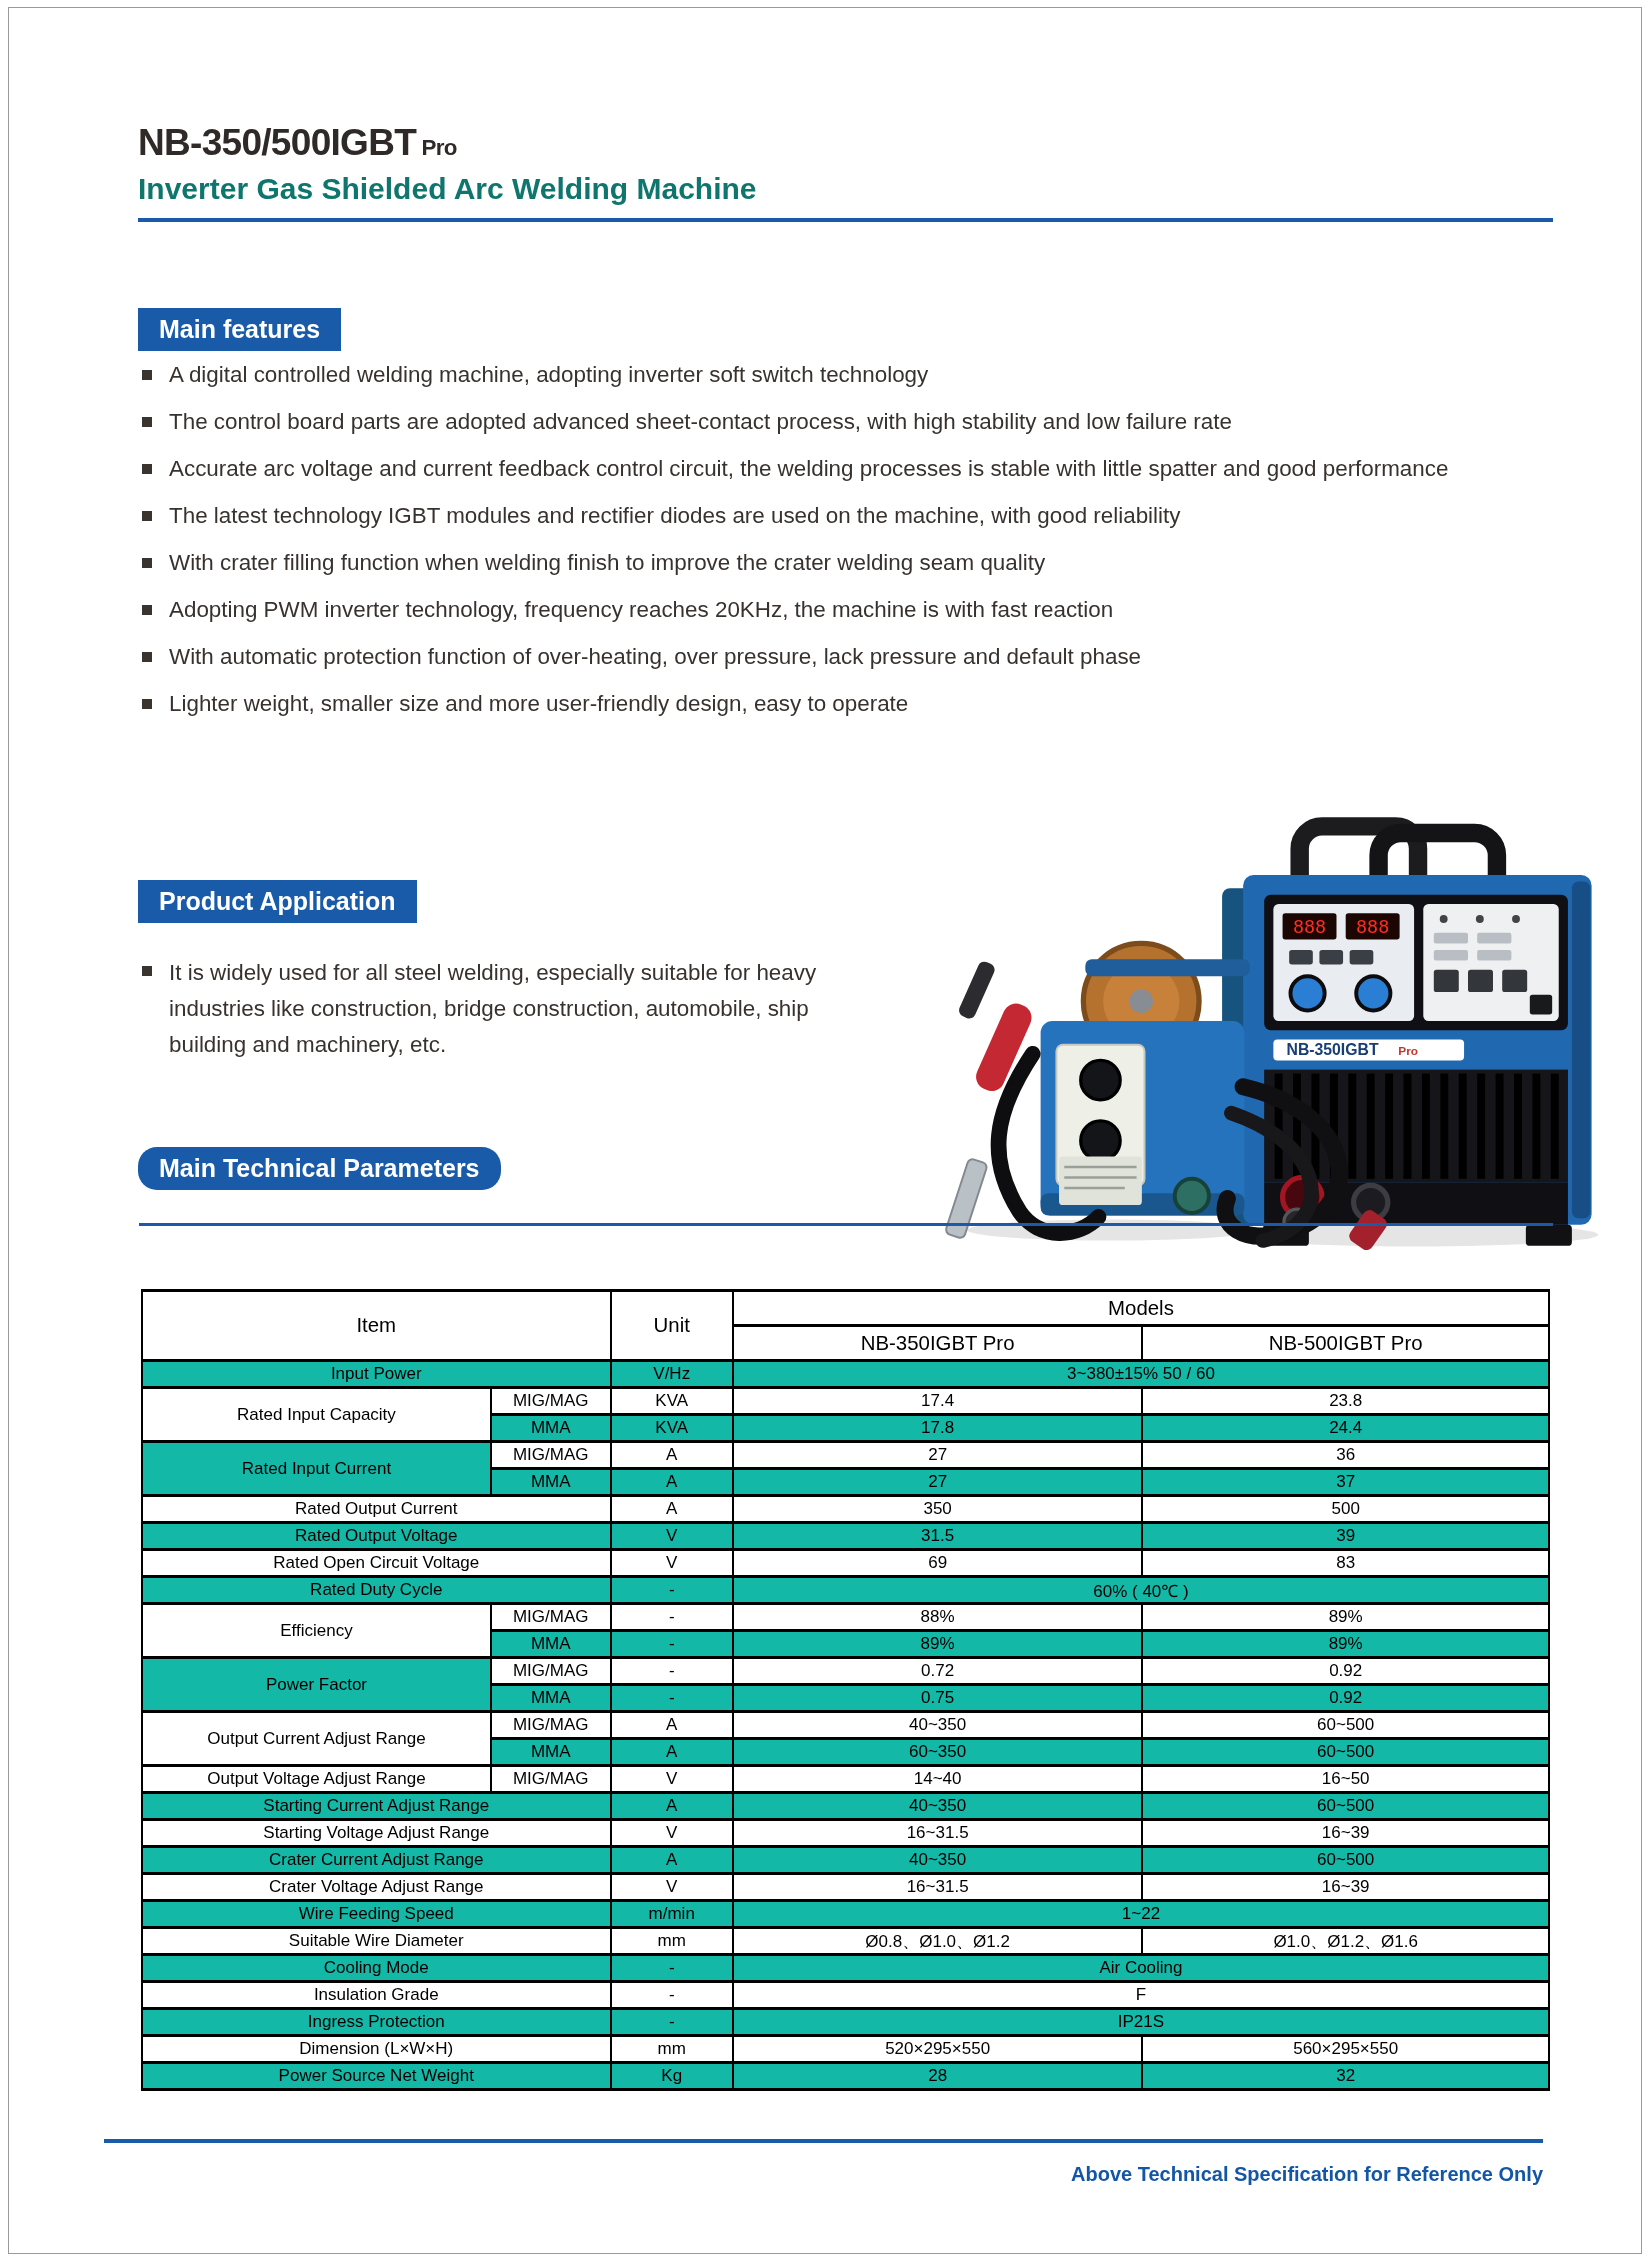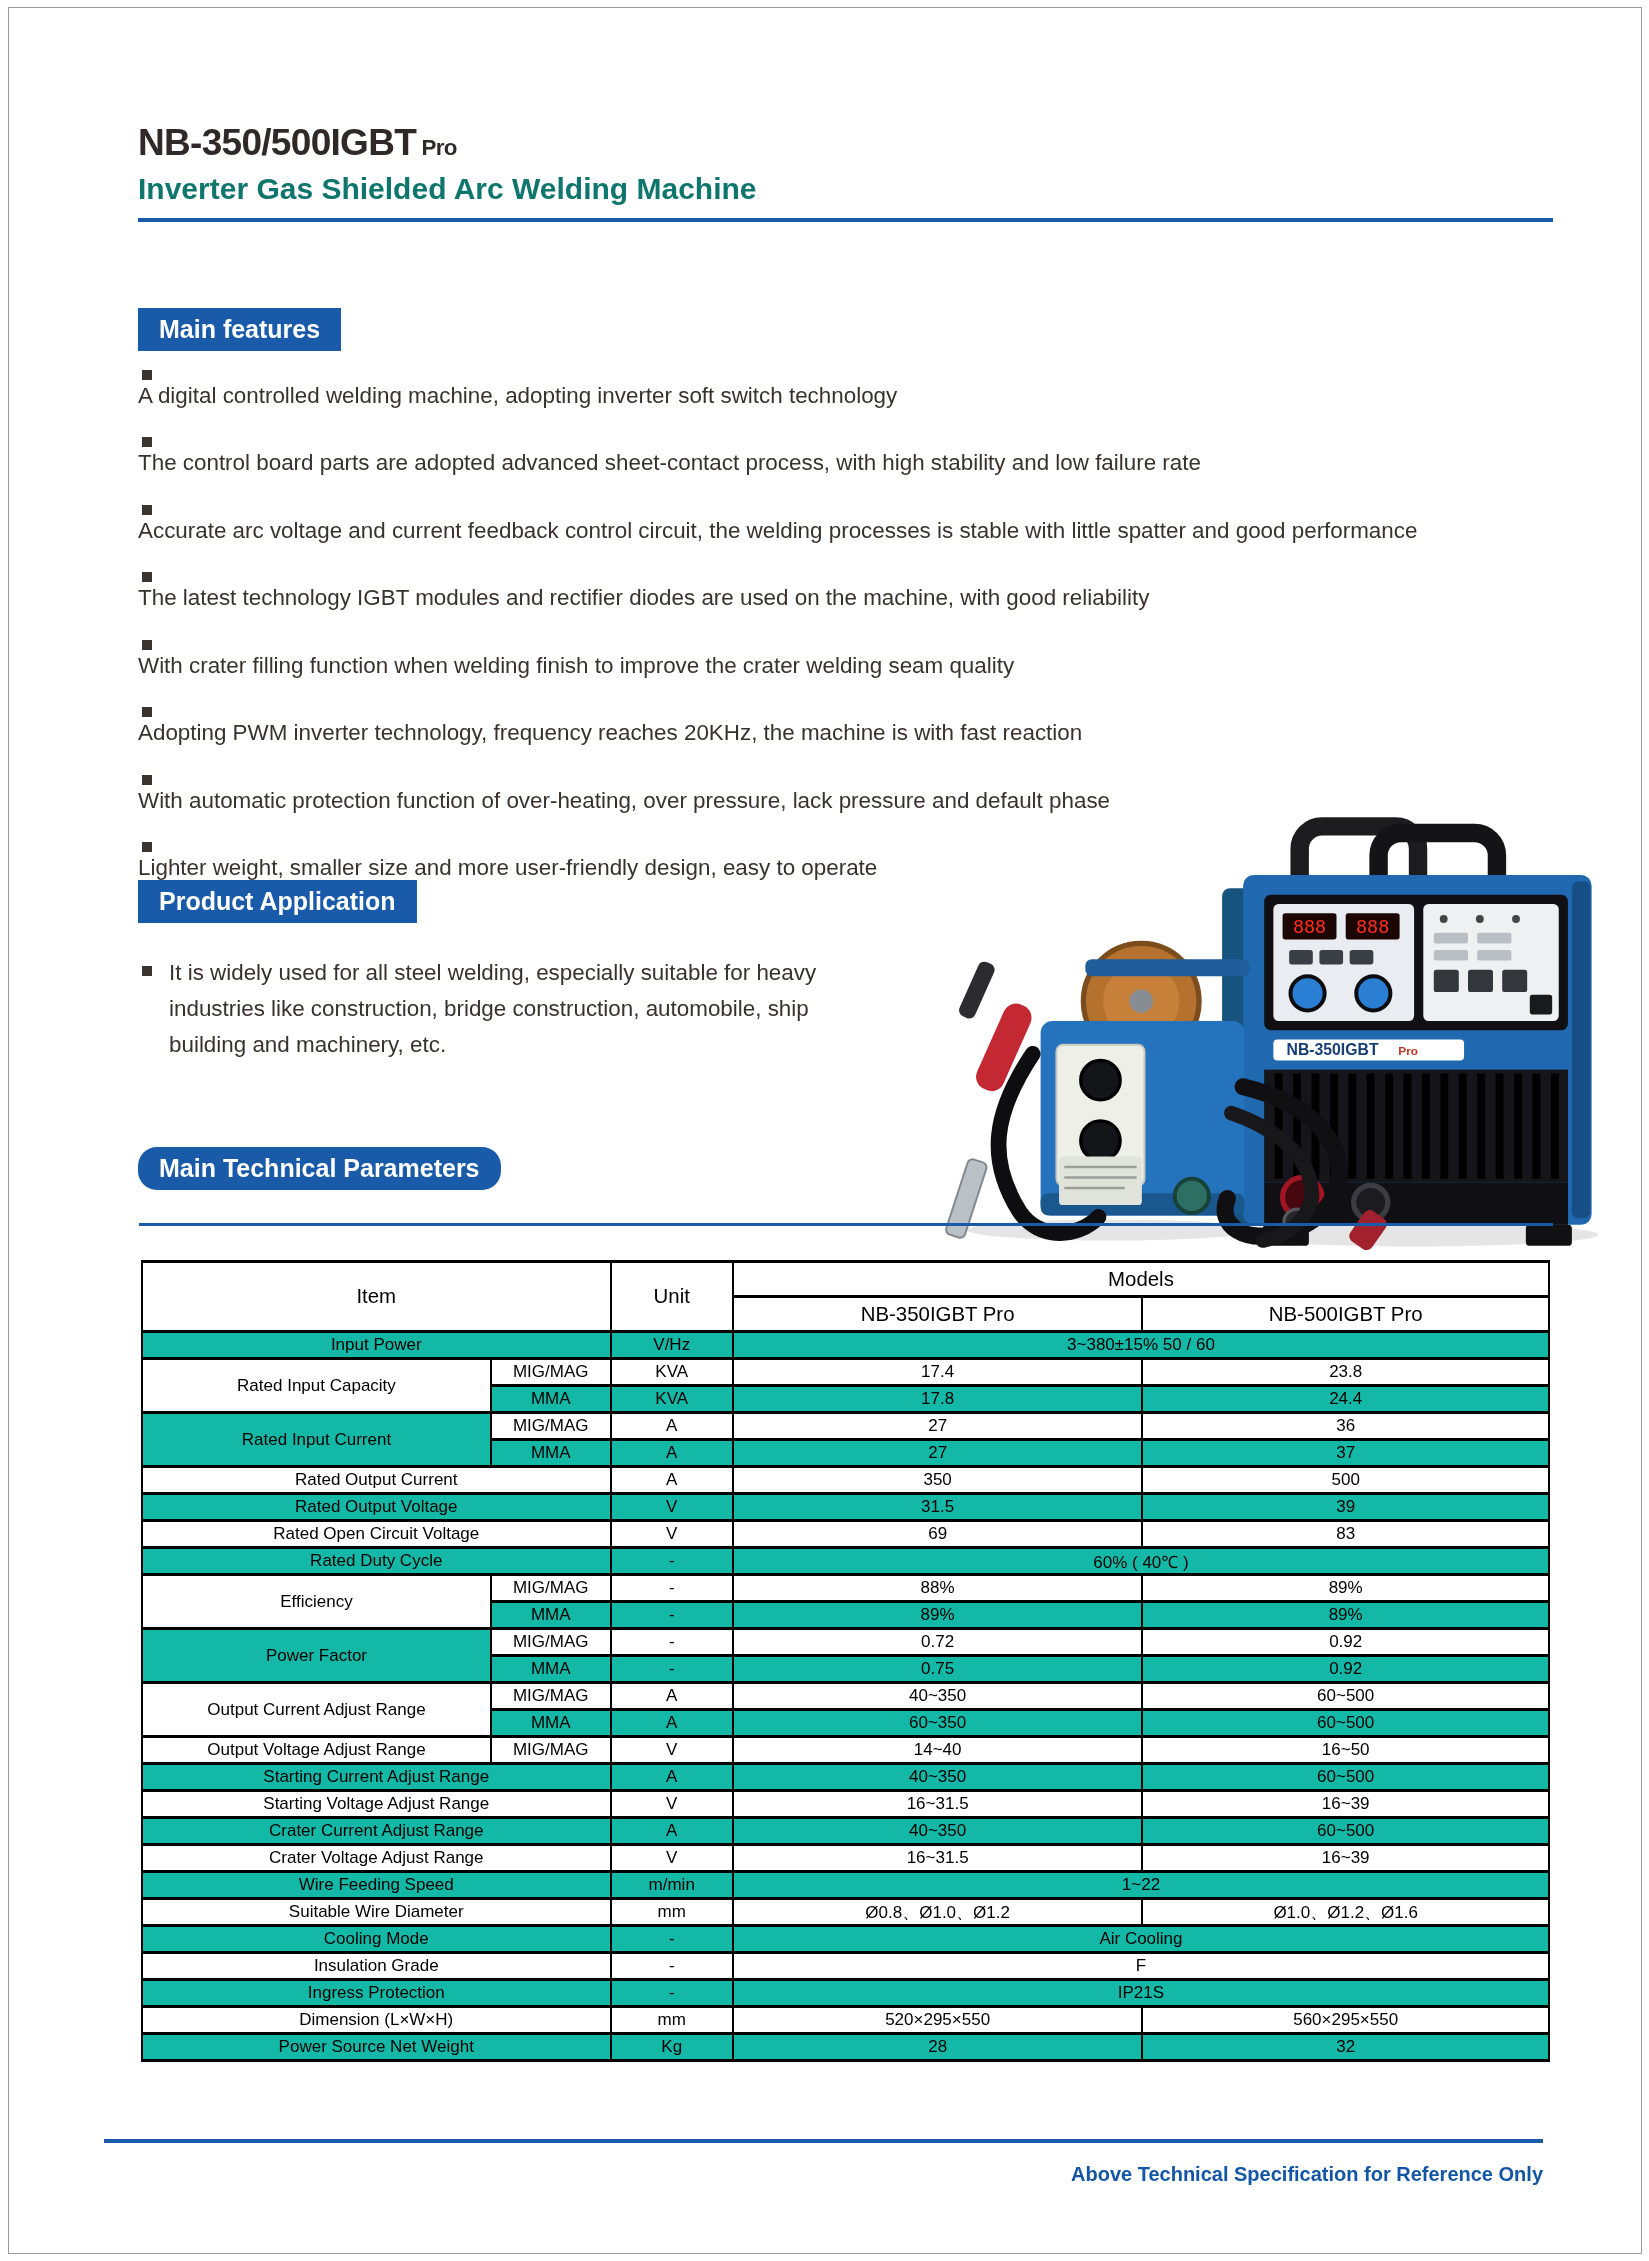--- a/index.html
+++ b/index.html
@@ -21,30 +21,30 @@
     font-size:25px;padding:9.2px 21px;line-height:1;
   }
   .h-features{left:138px;top:284px;margin-top:24px;}
   .h-application{left:138px;top:880px;}
   .h-parameters{left:138px;top:1147px;border-radius:19px;}
   
   .bullet-list{list-style:none;margin:0;padding:0;font-size:22.4px;color:#38322f;}
   .bullet-list li{display:flex;align-items:flex-start;margin-bottom:16px;}
   .bullet-square{width:10px;height:10px;background:#3a3431;flex:0 0 10px;margin:10.5px 17px 0 4px;}
   .features-list{left:138px;top:359px;width:1427px;}
-  .features-list li{line-height:31px;flex-direction:column;}
+  .features-list li{line-height:31px;}
   .application-list{left:138px;top:955px;width:710px;}
   .application-list li{line-height:36px;}
   
   .product-art{left:934px;top:804px;}
   
   .rule-mid{left:139px;top:1223px;width:1414px;height:3.3px;}
   
   .table-wrap{left:141px;top:1260px;width:1409px;}
-  table.params{width:100%;border-collapse:collapse;table-layout:fixed;color:#000;}
+  table.params{width:100%;border-collapse:collapse;table-layout:fixed;color:#000;margin-top:29px;}
   table.params th,table.params td{
     border:solid #000;border-width:3.3px 2px;vertical-align:middle;
     text-align:center;padding:0;overflow:hidden;white-space:nowrap;
   }
   table.params thead th{height:32px;font-size:20.4px;font-weight:normal;background:#fff;}
   table.params tbody td{height:24px;font-size:17px;}
   td.c-item{text-align:left;padding-left:25px;font-size:18px;}
   td.c-sub{font-size:17px;}
   .bg-g{background:#14b8a6;}
   .bg-w{background:#ffffff;}

